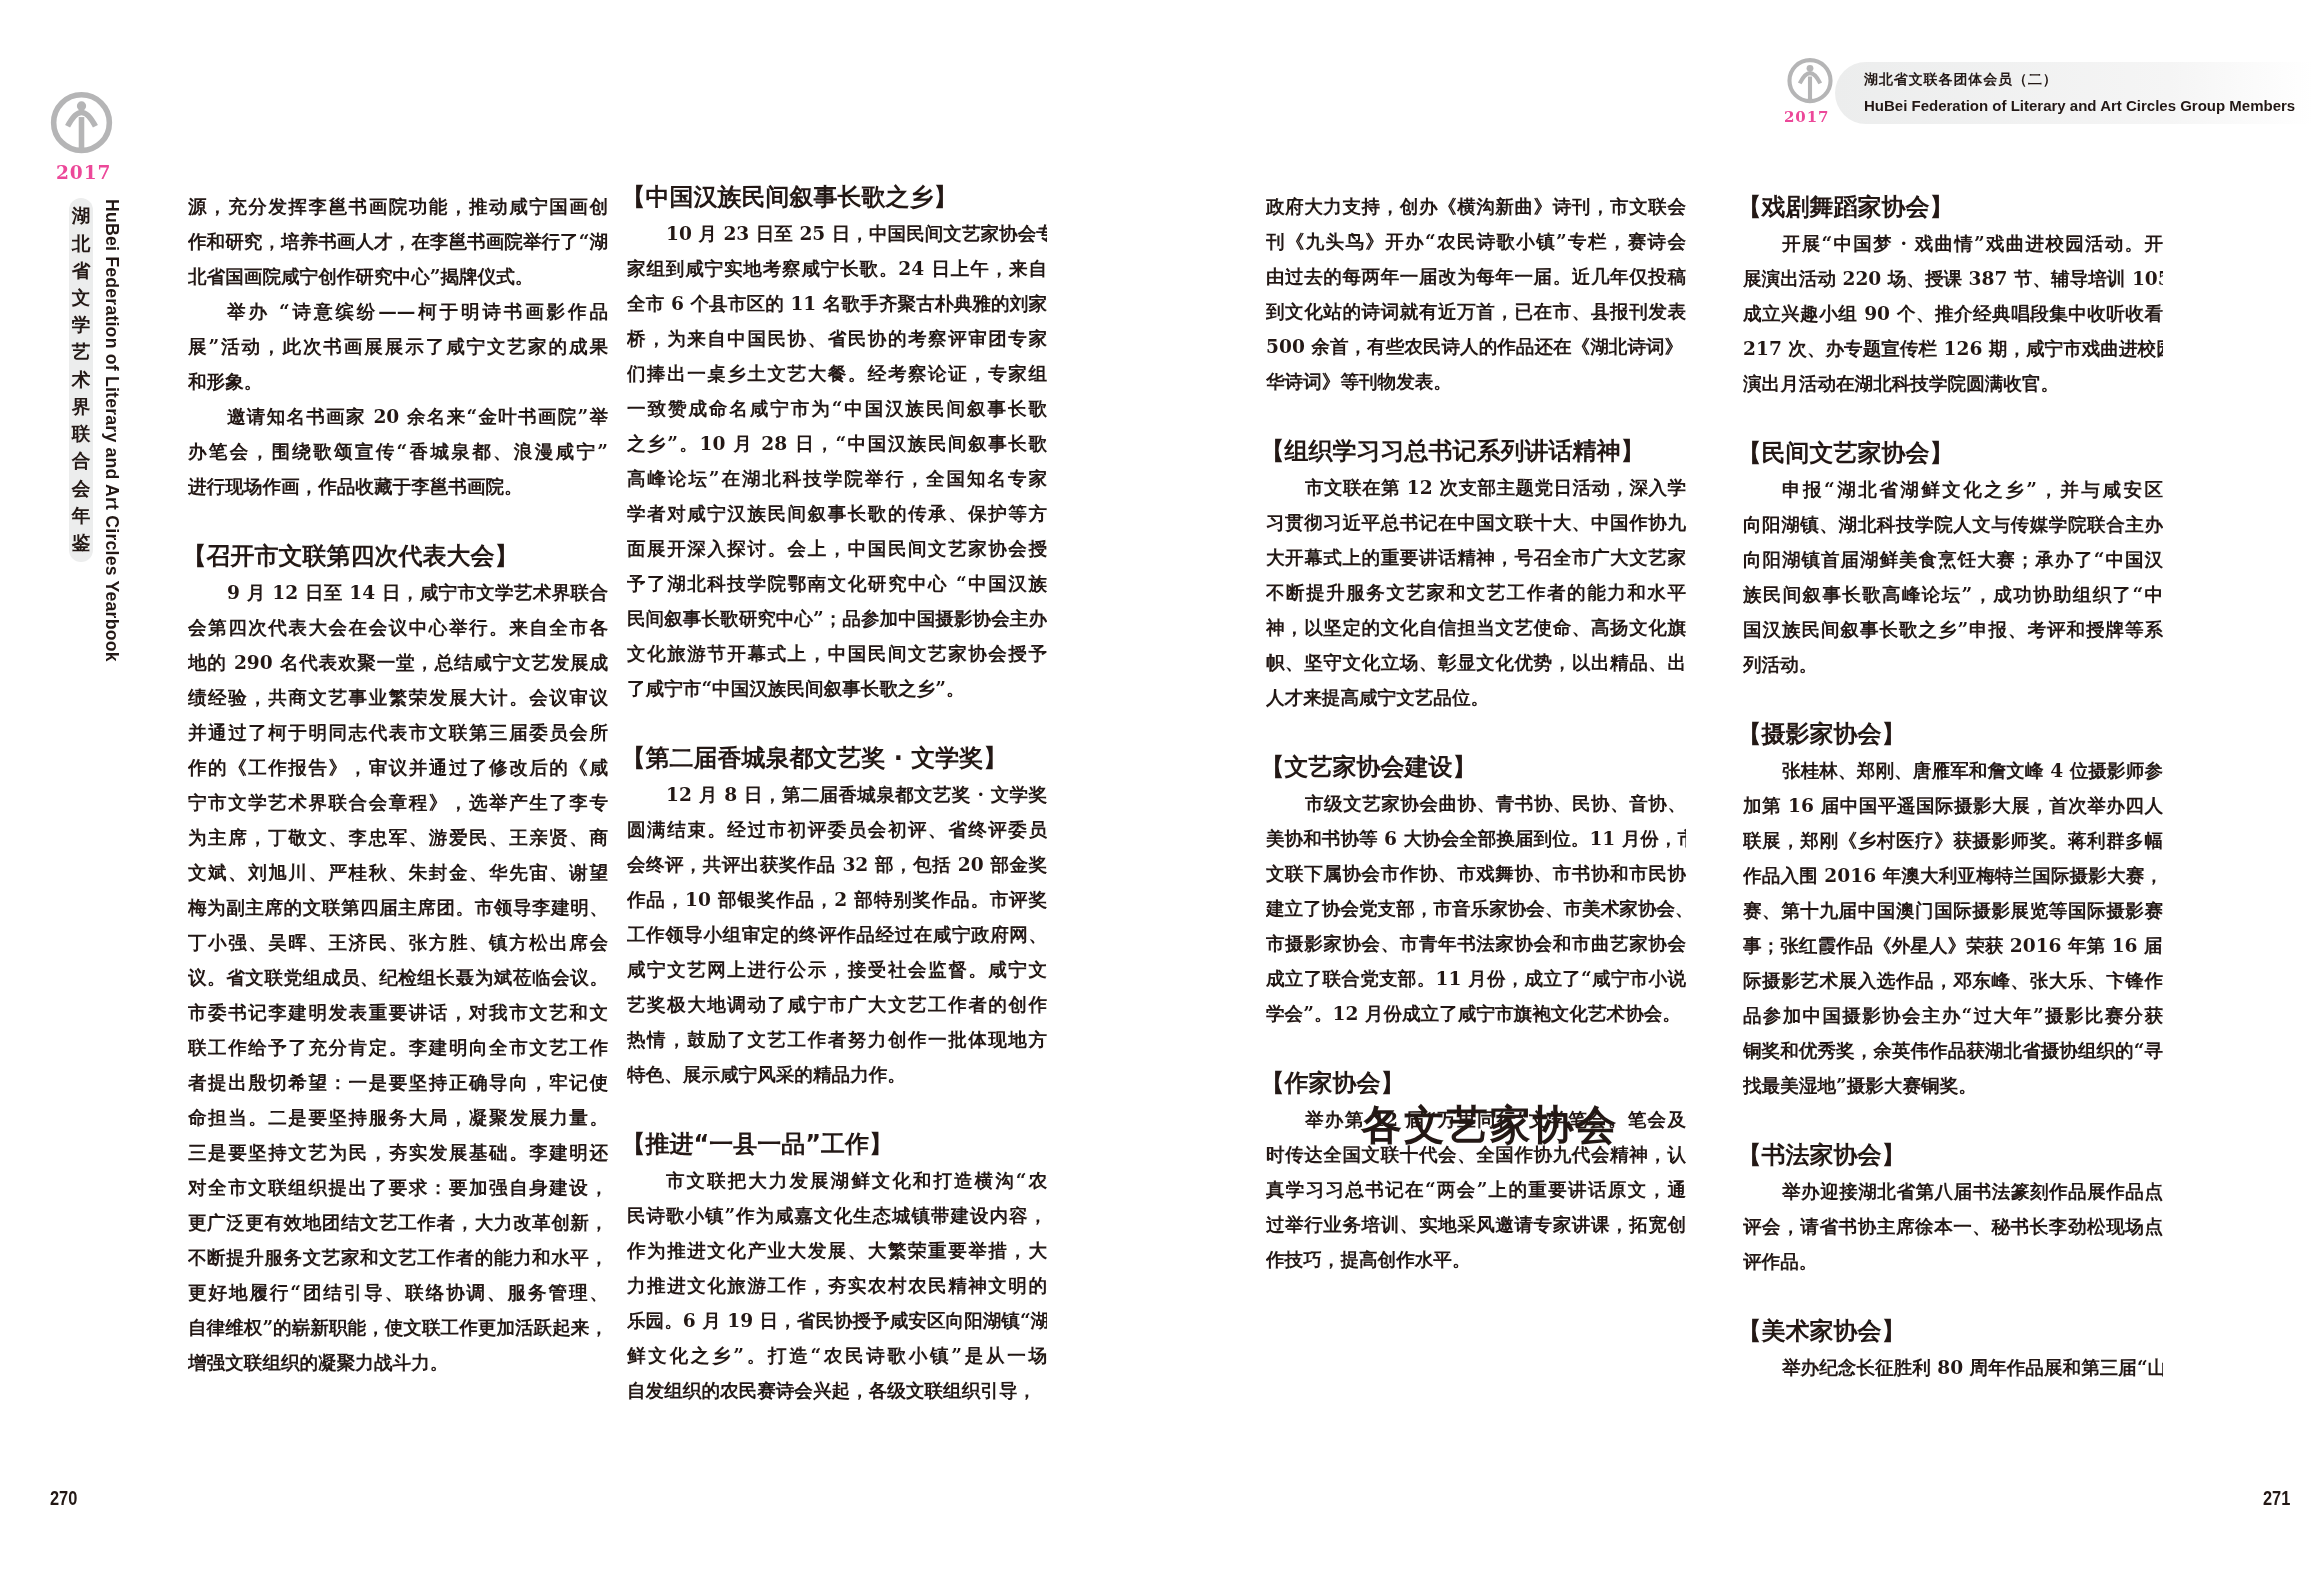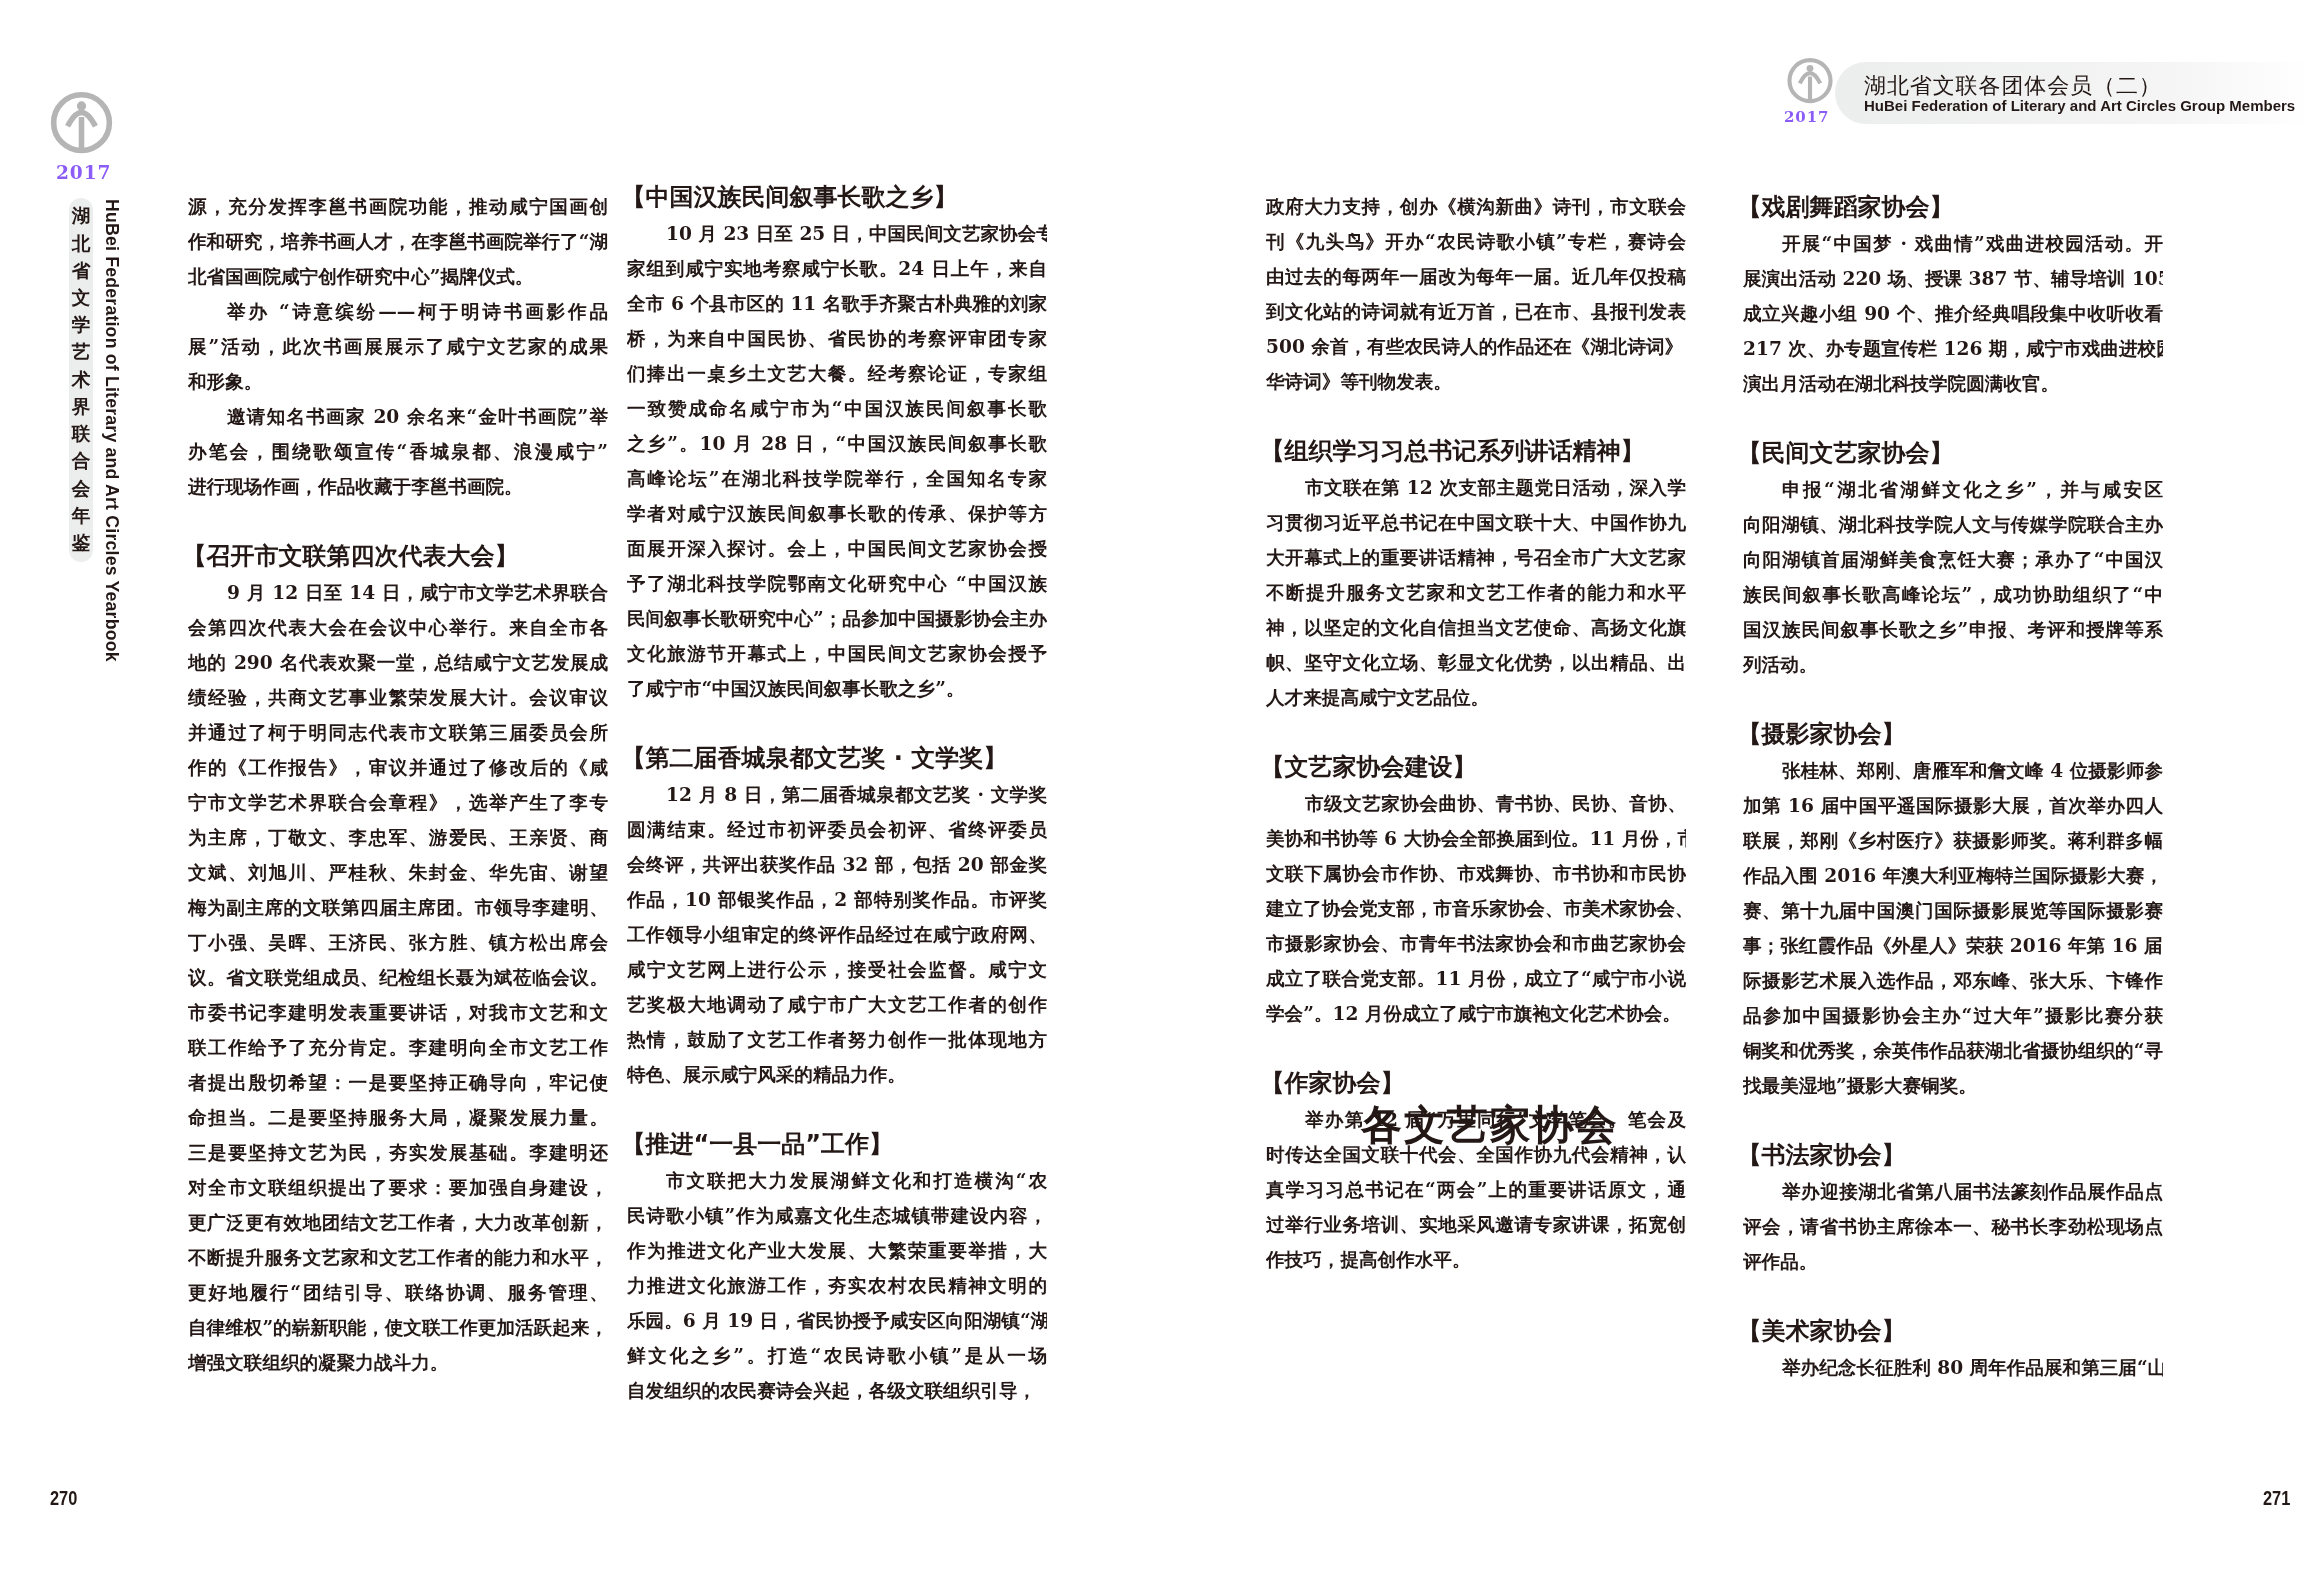--- a/index.html
+++ b/index.html
@@ -1,28 +1,28 @@
 <!DOCTYPE html>
 <html style="font-size:15px"><head>
 <meta charset="utf-8">
 <style>
   html, body { margin:0; padding:0; background:#ffffff; }
   body { width:2313px; height:1570px; position:relative; overflow:hidden;
          font-family:"DejaVu Serif","Liberation Serif",serif; color:#231815; }
   .logo { position:absolute; width:65px; height:71px; }
   .logo svg { width:100%; height:100%; }
-  .year { position:absolute; font-family:"DejaVu Serif",serif; font-weight:bold; font-size:18.6px; letter-spacing:0.9px; color:#8b5cf6; }
+  .year { position:absolute; font-family:"DejaVu Serif",serif; font-weight:bold; font-size:18.6px; letter-spacing:0.9px; color:#ec4899; }
   .vbar { position:absolute; left:69px; top:198px; width:24px; height:364px; background:#eceded; border-radius:12px;
           display:flex; flex-direction:column; align-items:center; justify-content:space-between; padding:9.3px 0; box-sizing:border-box; }
   .vbar span { font-family:"DejaVu Sans",sans-serif; font-weight:bold; font-size:18.6px; line-height:1; }
   .venglish { position:absolute; left:101px; top:199px; writing-mode:vertical-rl; font-family:"Liberation Sans",sans-serif;
               font-weight:bold; font-size:17.7px; letter-spacing:0.2px; white-space:nowrap; }
   .header-band { position:absolute; left:1835px; top:62px; width:478px; height:62px; background:linear-gradient(90deg,#eceded 0%,#f5f5f5 70%,#ffffff 100%);
                  border-radius:32px 0 0 32px; }
-  .header-cn { position:absolute; left:1864px; top:71px; font-family:"DejaVu Sans",sans-serif; font-weight:normal; font-size:22px; letter-spacing:0.9px; }
+  .header-cn { position:absolute; left:1864px; top:71px; font-family:"DejaVu Sans",sans-serif; font-weight:bold; font-size:14px; letter-spacing:0.9px; }
   .header-en { position:absolute; left:1864px; top:97px; font-family:"Liberation Sans",sans-serif; font-size:15px; font-weight:bold; }
   .col { position:absolute; width:420px; }
   .line { font-family:"DejaVu Serif",serif; font-weight:bold; font-size:18.6px; line-height:35px; height:35px; white-space:nowrap;
           text-align:justify; text-align-last:justify; overflow:hidden; }
   .line.last { text-align-last:left; }
   .line.indent { padding-left:39px; }
   .sec { font-family:"DejaVu Sans",sans-serif; font-weight:bold; font-size:24px; line-height:37px; height:37px; white-space:nowrap; margin-left:-5.6px; }
   .gap { height:34px; }
   .big-title { position:absolute; left:1361px; top:1098px; font-family:"DejaVu Sans",sans-serif; font-weight:bold; font-size:41px; letter-spacing:1.9px; }
   .pagenum { position:absolute; top:1486px; font-family:"Liberation Sans",sans-serif; font-weight:bold; font-size:20.5px; transform:scaleX(0.8); transform-origin:left; }

